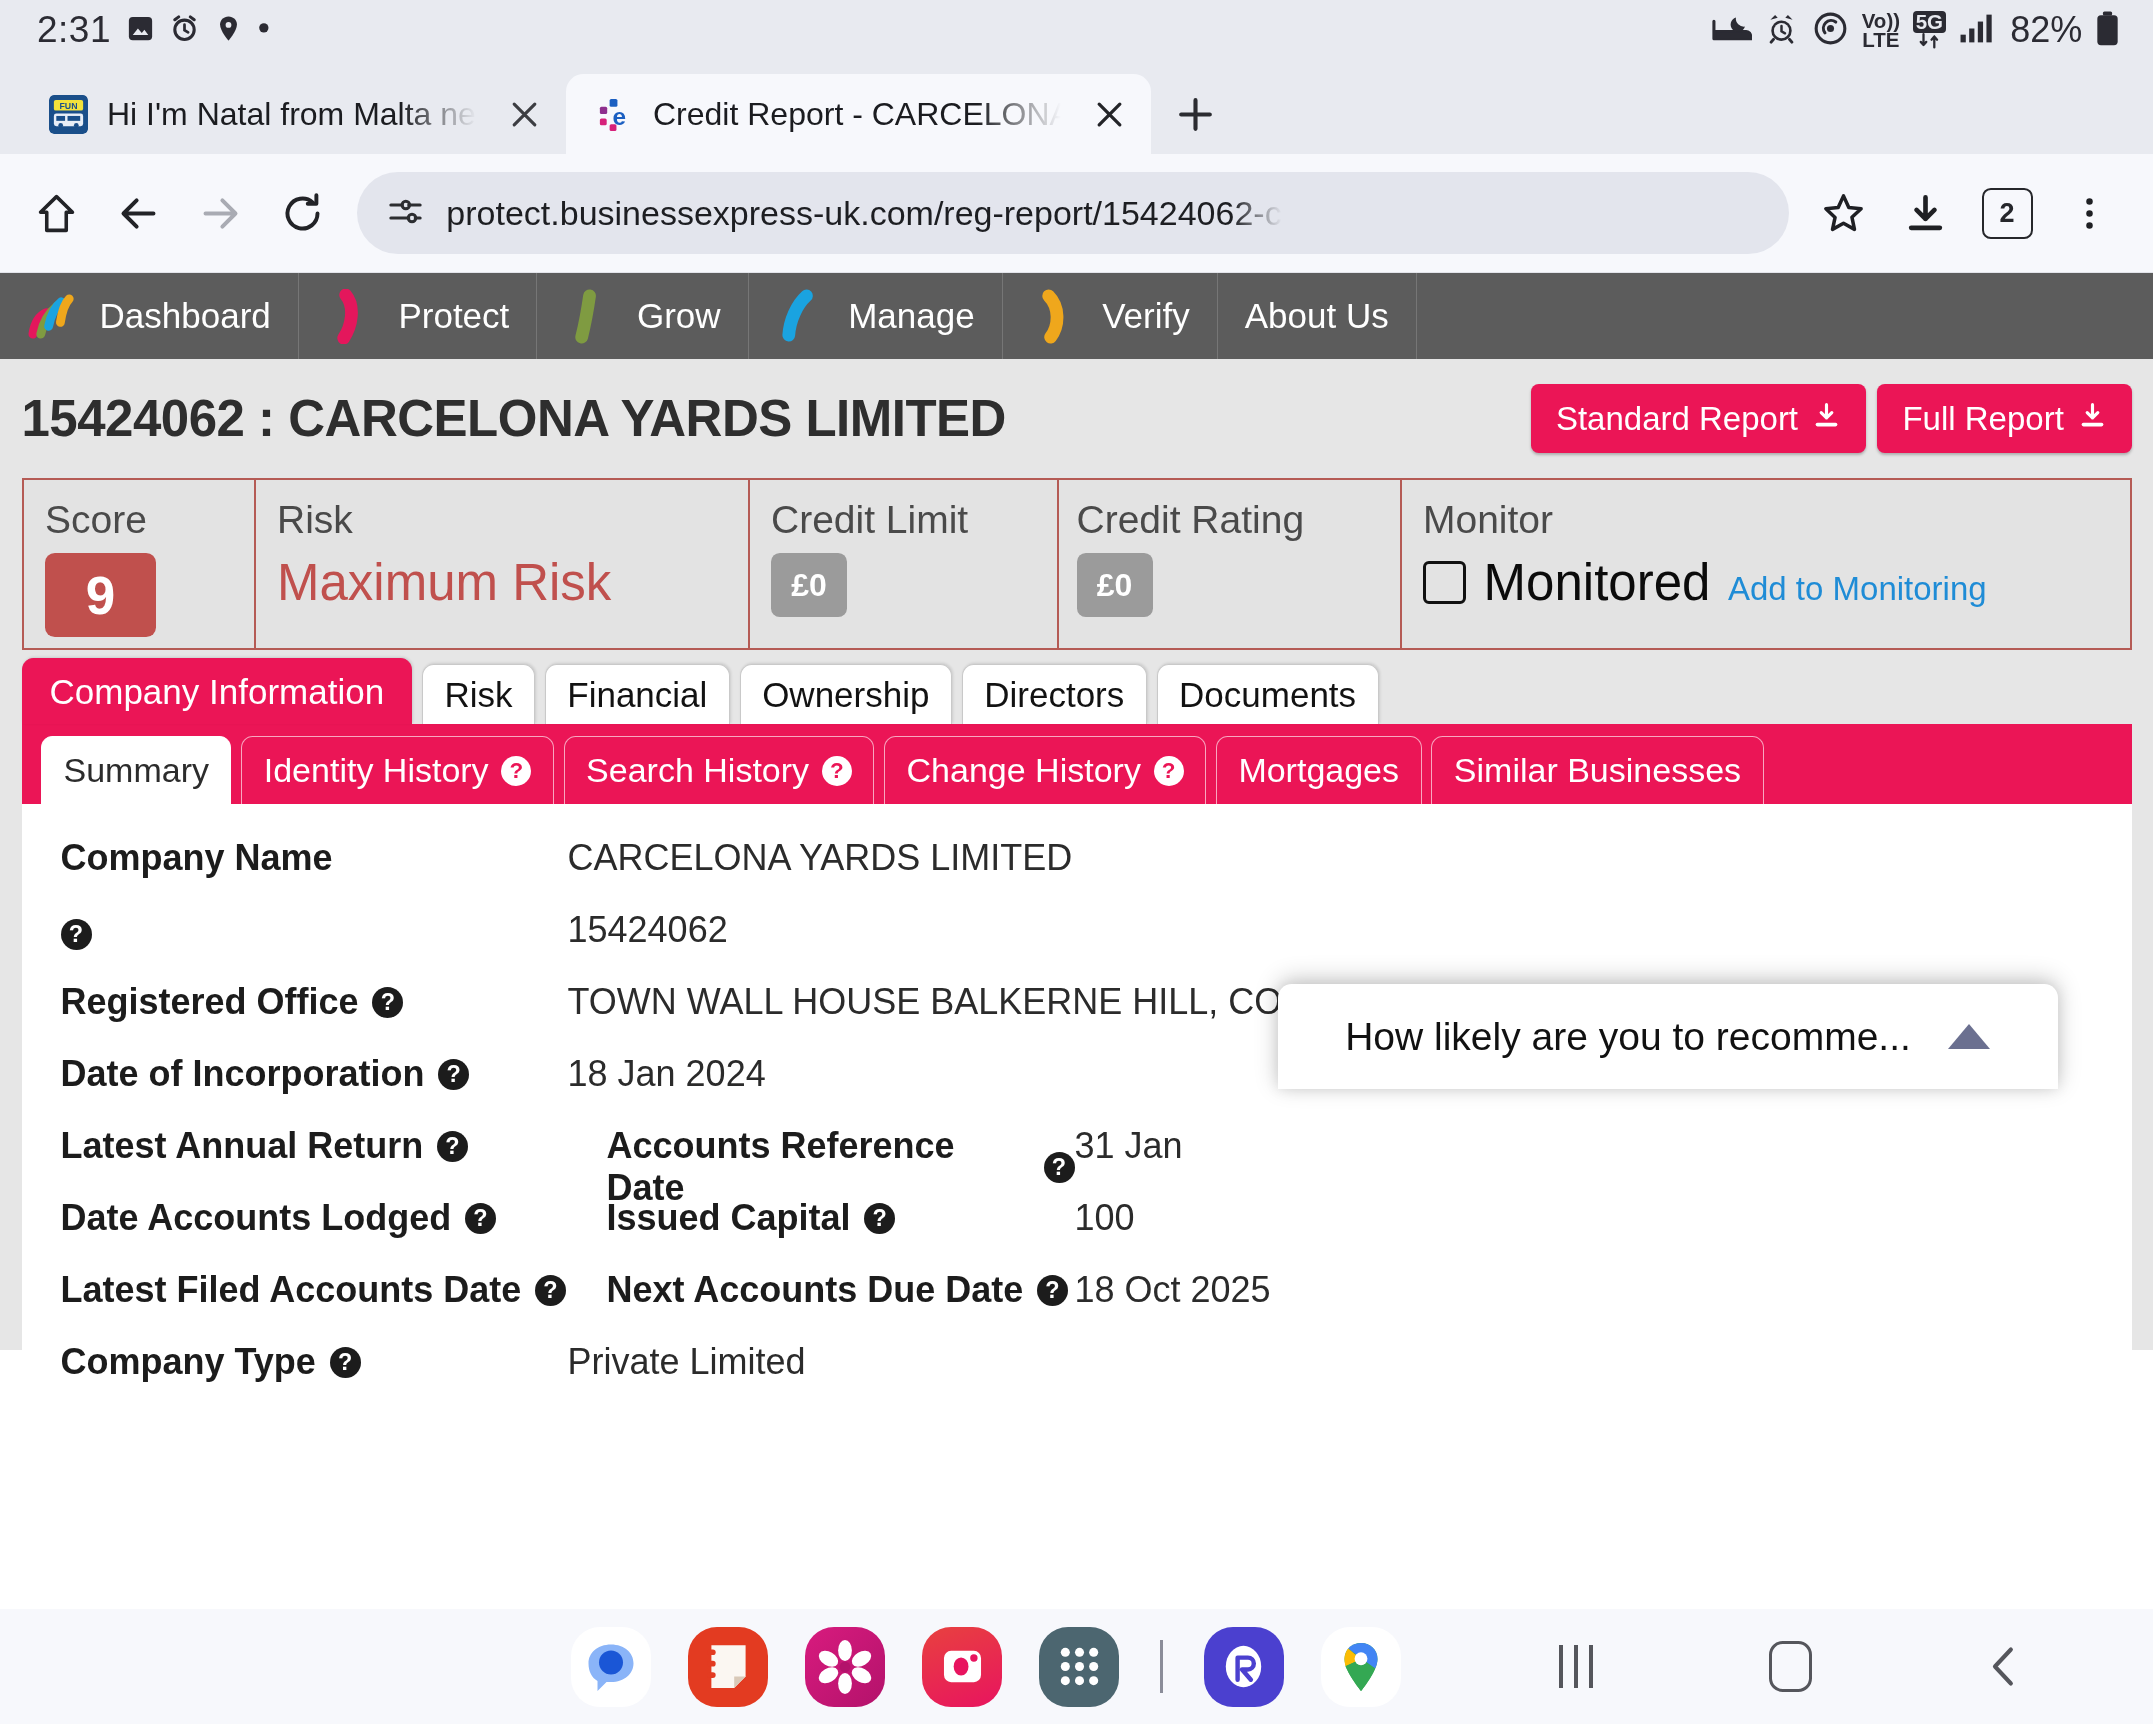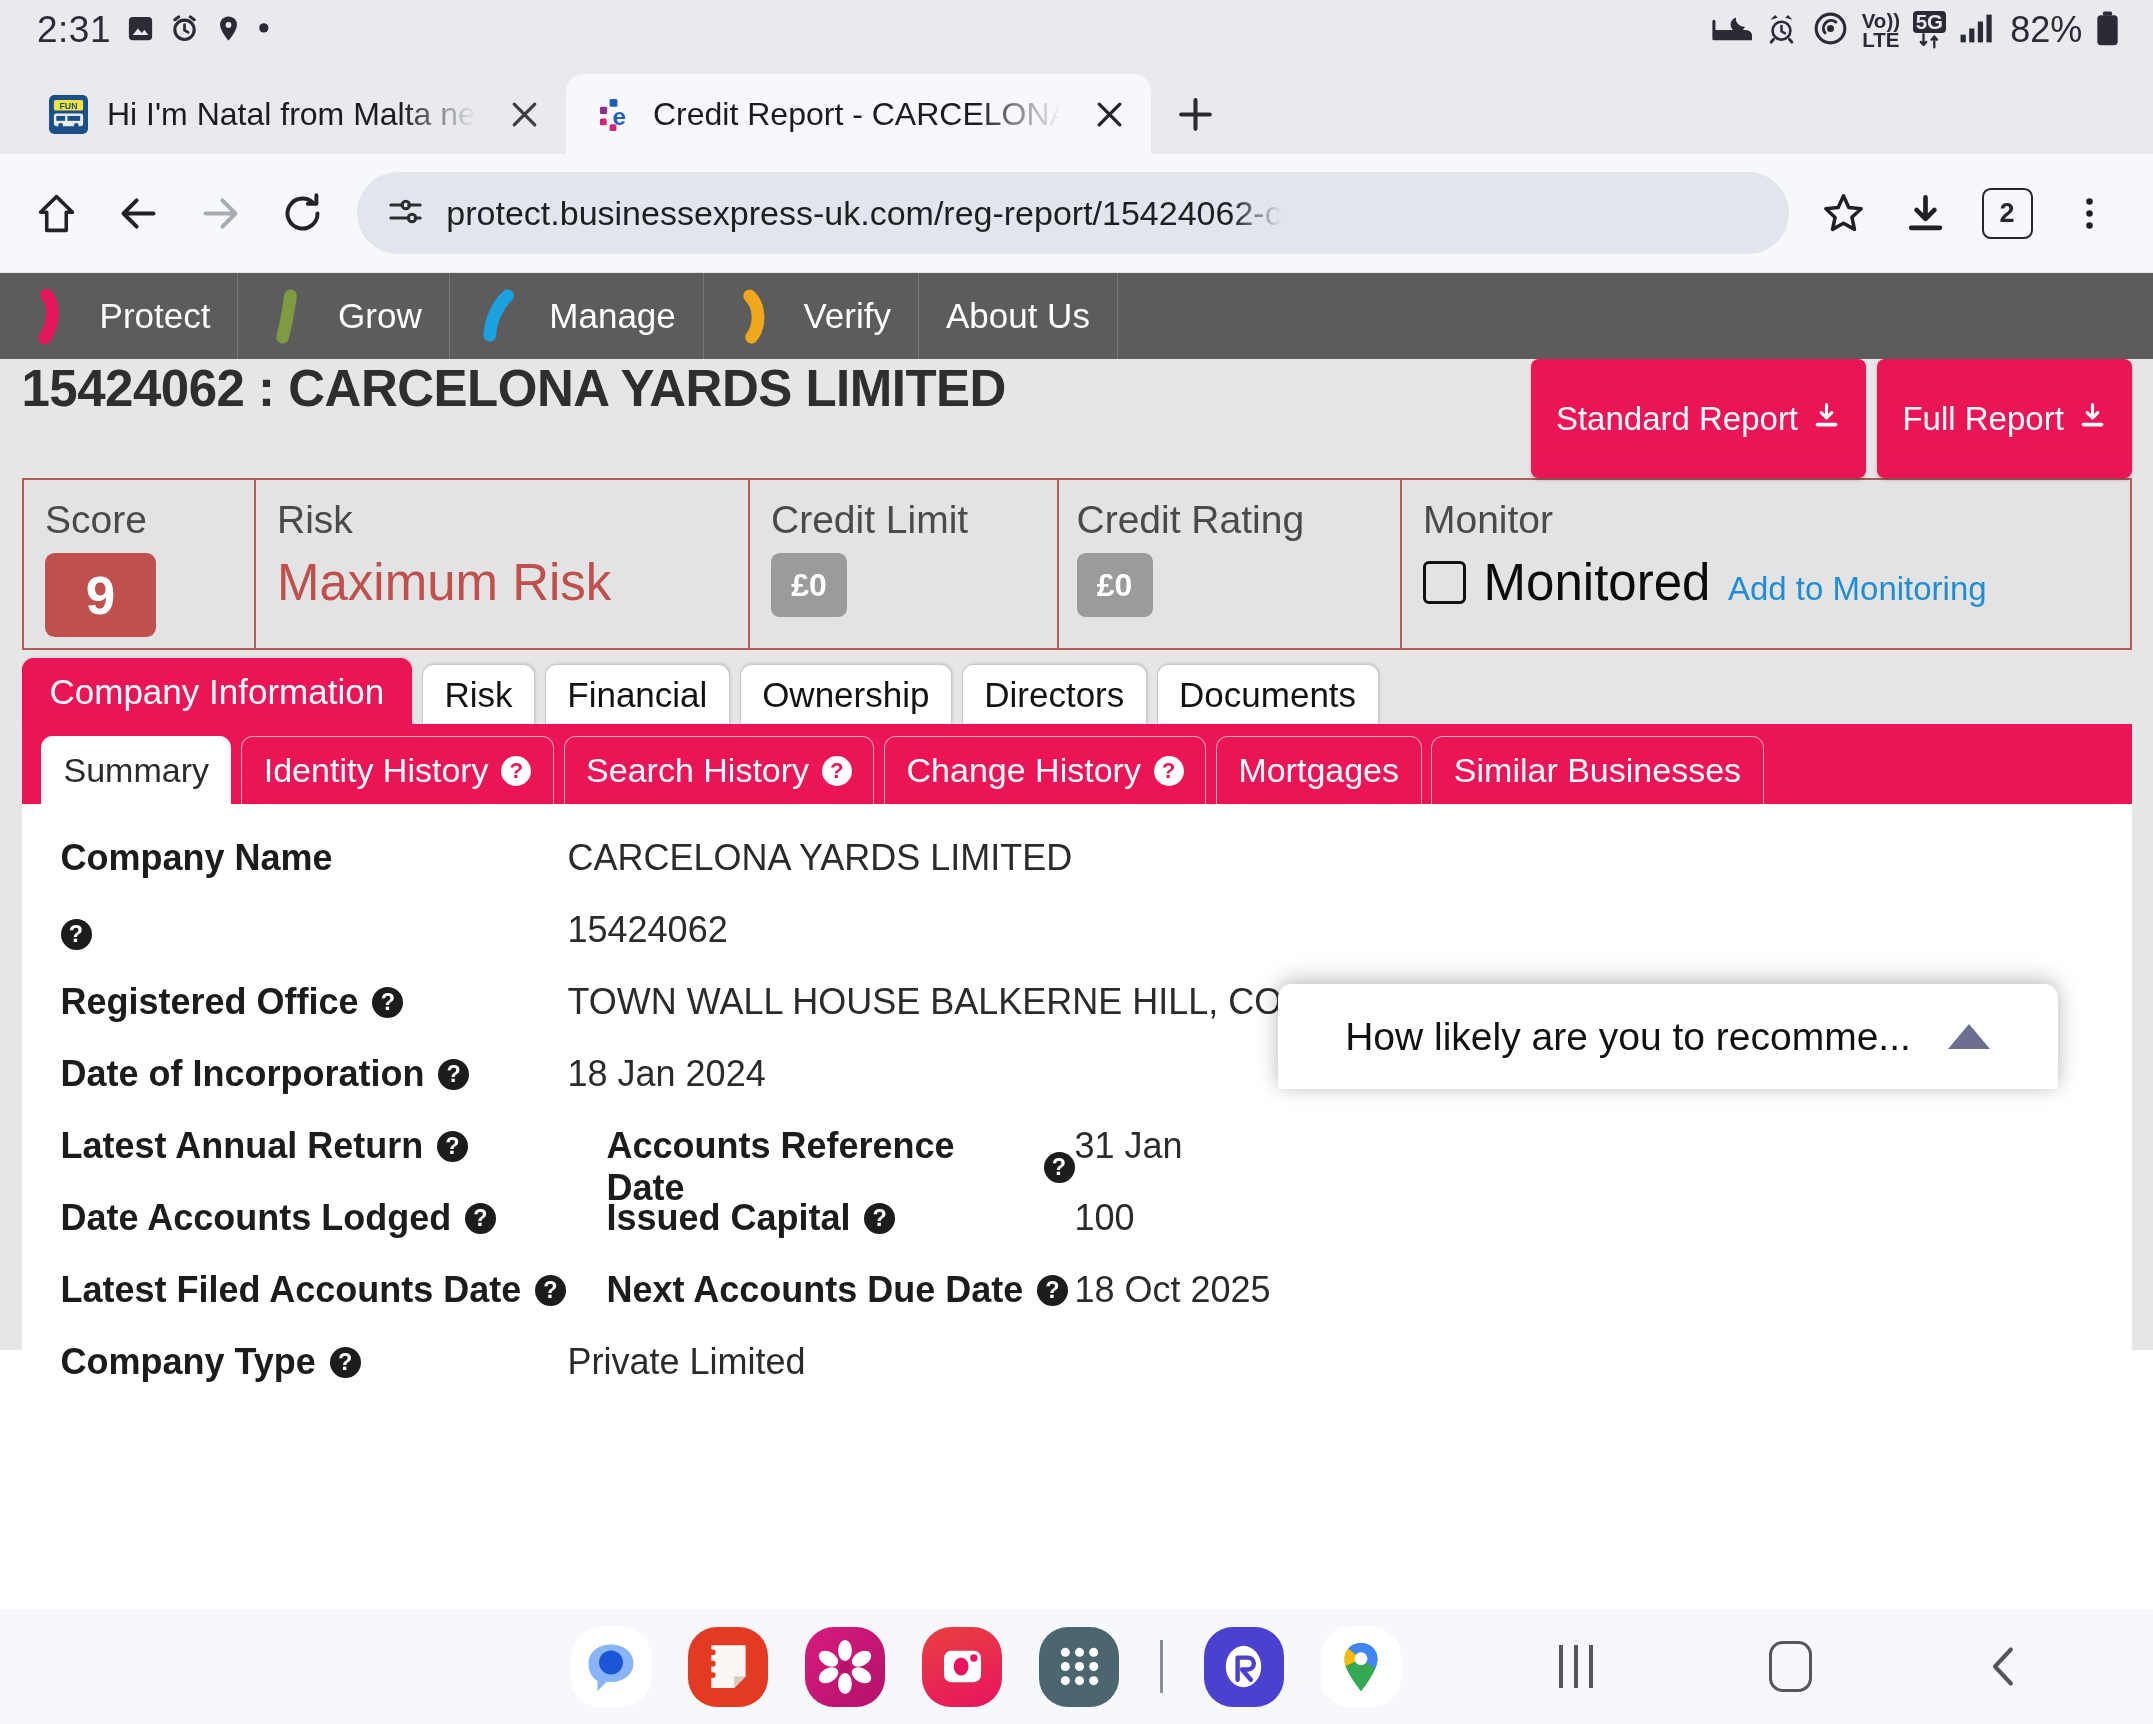--- a/index.html
+++ b/index.html
@@ -104,21 +104,21 @@
     color: #ffffff;
     font-size: 35px;
   }
   .navitem:last-child { border-right: none; }
   .navitem .swoosh { width: 55px; height: 55px; flex: 0 0 55px; }
   .sitenav-filler { flex: 1 1 auto; background: #5c5c5c; }
 
   
   .page { background: #e6e6e6; padding: 0 21.5px; }
   .titlerow {
-    height: 119px; display: flex; gap: 3px;
+    height: 119px; display: flex; align-items: center; gap: 3px;
   }
   .pagetitle {
     font-size: 51px; font-weight: 700; color: #2e2e2e; letter-spacing: -0.5px;
     white-space: nowrap;
   }
   .titlebtns { margin-left: auto; display: flex; gap: 11.7px; }
   .rptbtn {
     background: #eb1556; color: #fff; border: none; border-radius: 7.8px;
     font-size: 33px; font-family: inherit;
     padding: 15.6px 25px; display: flex; align-items: center; gap: 13.7px;
@@ -406,20 +406,31 @@
   <span class="navbtn">
     <svg width="39" height="39" viewBox="0 0 24 24">
         <circle cx="12" cy="4.6" r="2" fill="#1f2024"></circle>
         <circle cx="12" cy="12" r="2" fill="#1f2024"></circle>
         <circle cx="12" cy="19.4" r="2" fill="#1f2024"></circle>
       </svg>
   </span>
 </div>
 
 <div class="sitenav">
+  <div class="navitem">
+    <span class="swoosh">
+      <svg width="55" height="55" viewBox="0 0 56 56">
+        <path d="M6 46c2-14 9-20 14-22" stroke="#e4175c" stroke-width="9" fill="none" stroke-linecap="round"></path>
+        <path d="M14 46c3-16 11-24 17-29" stroke="#7f9b41" stroke-width="9" fill="none" stroke-linecap="round"></path>
+        <path d="M22 38c3-15 8-21 13-25" stroke="#1aa3e0" stroke-width="9" fill="none" stroke-linecap="round"></path>
+        <path d="M34 34c2-14 5-20 9-24" stroke="#efa71c" stroke-width="9" fill="none" stroke-linecap="round"></path>
+      </svg>
+    </span>
+    <span>Dashboard</span>
+  </div>
   <div class="navitem">
     <span class="swoosh">
       <svg width="55" height="55" viewBox="0 0 56 56">
           <path d="M20 6c10 12 6 32-2 44" stroke="#e4175c" stroke-width="13" fill="none" stroke-linecap="round"></path>
         </svg>
     </span>
     <span>Protect</span>
   </div>
   <div class="navitem">
     <span class="swoosh">

